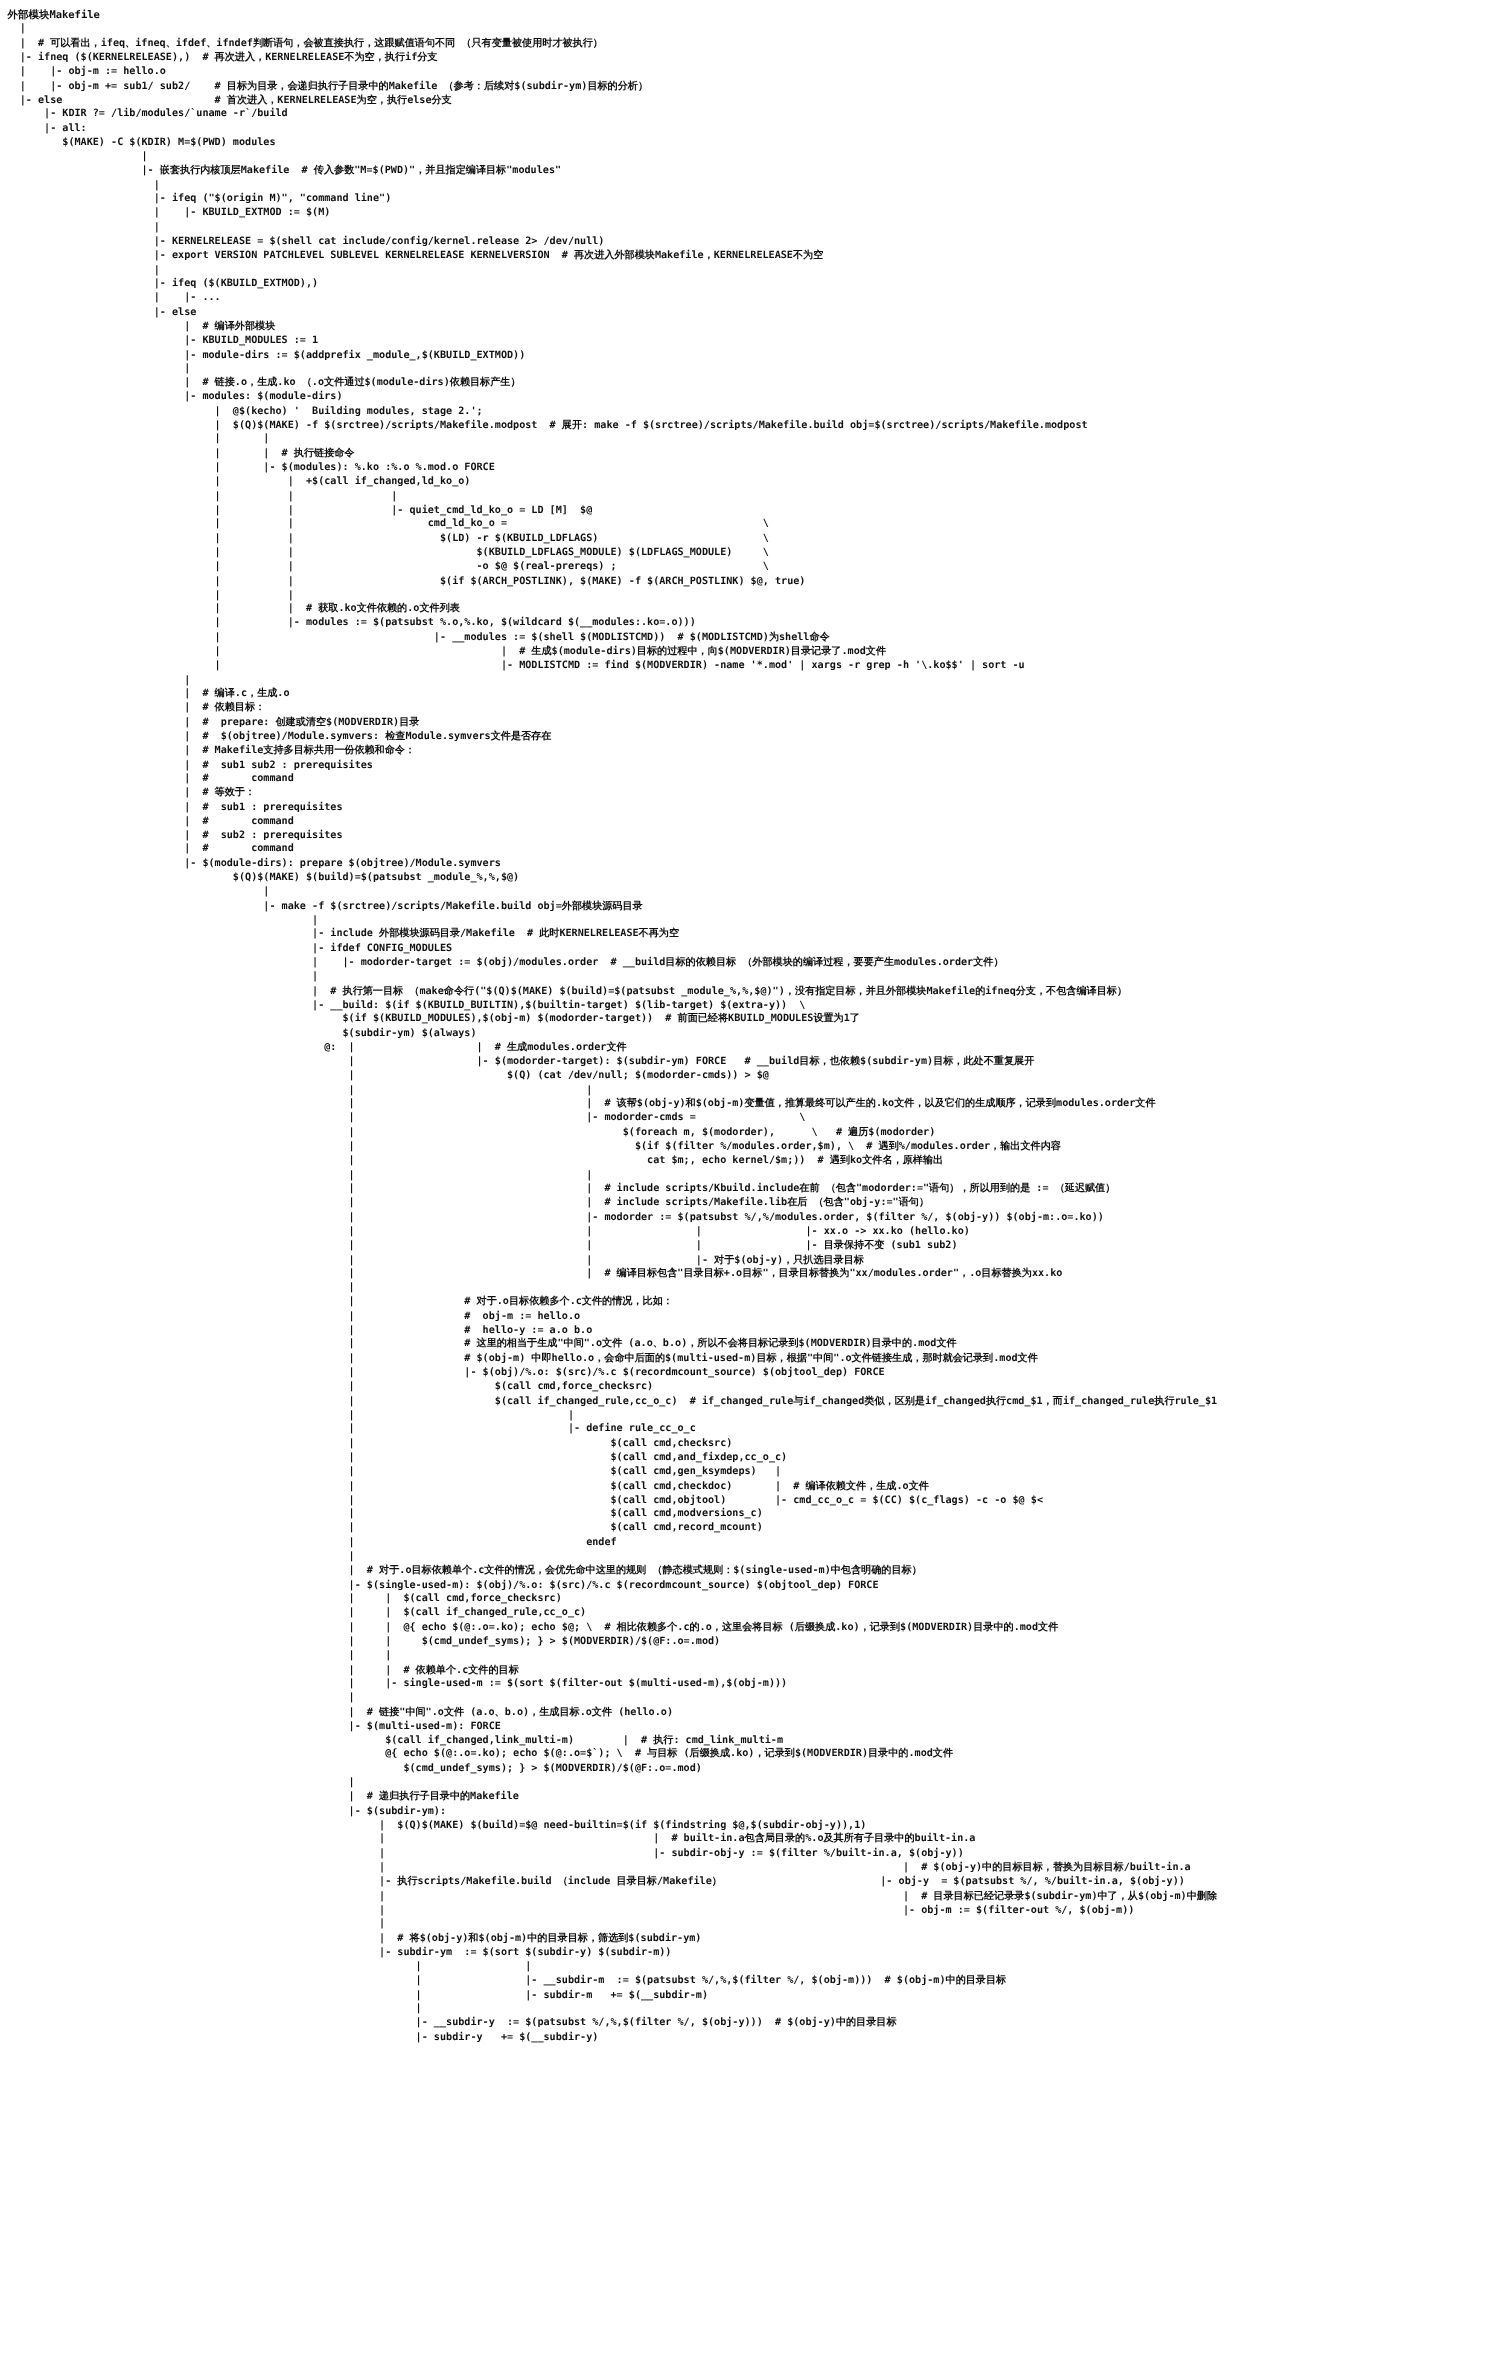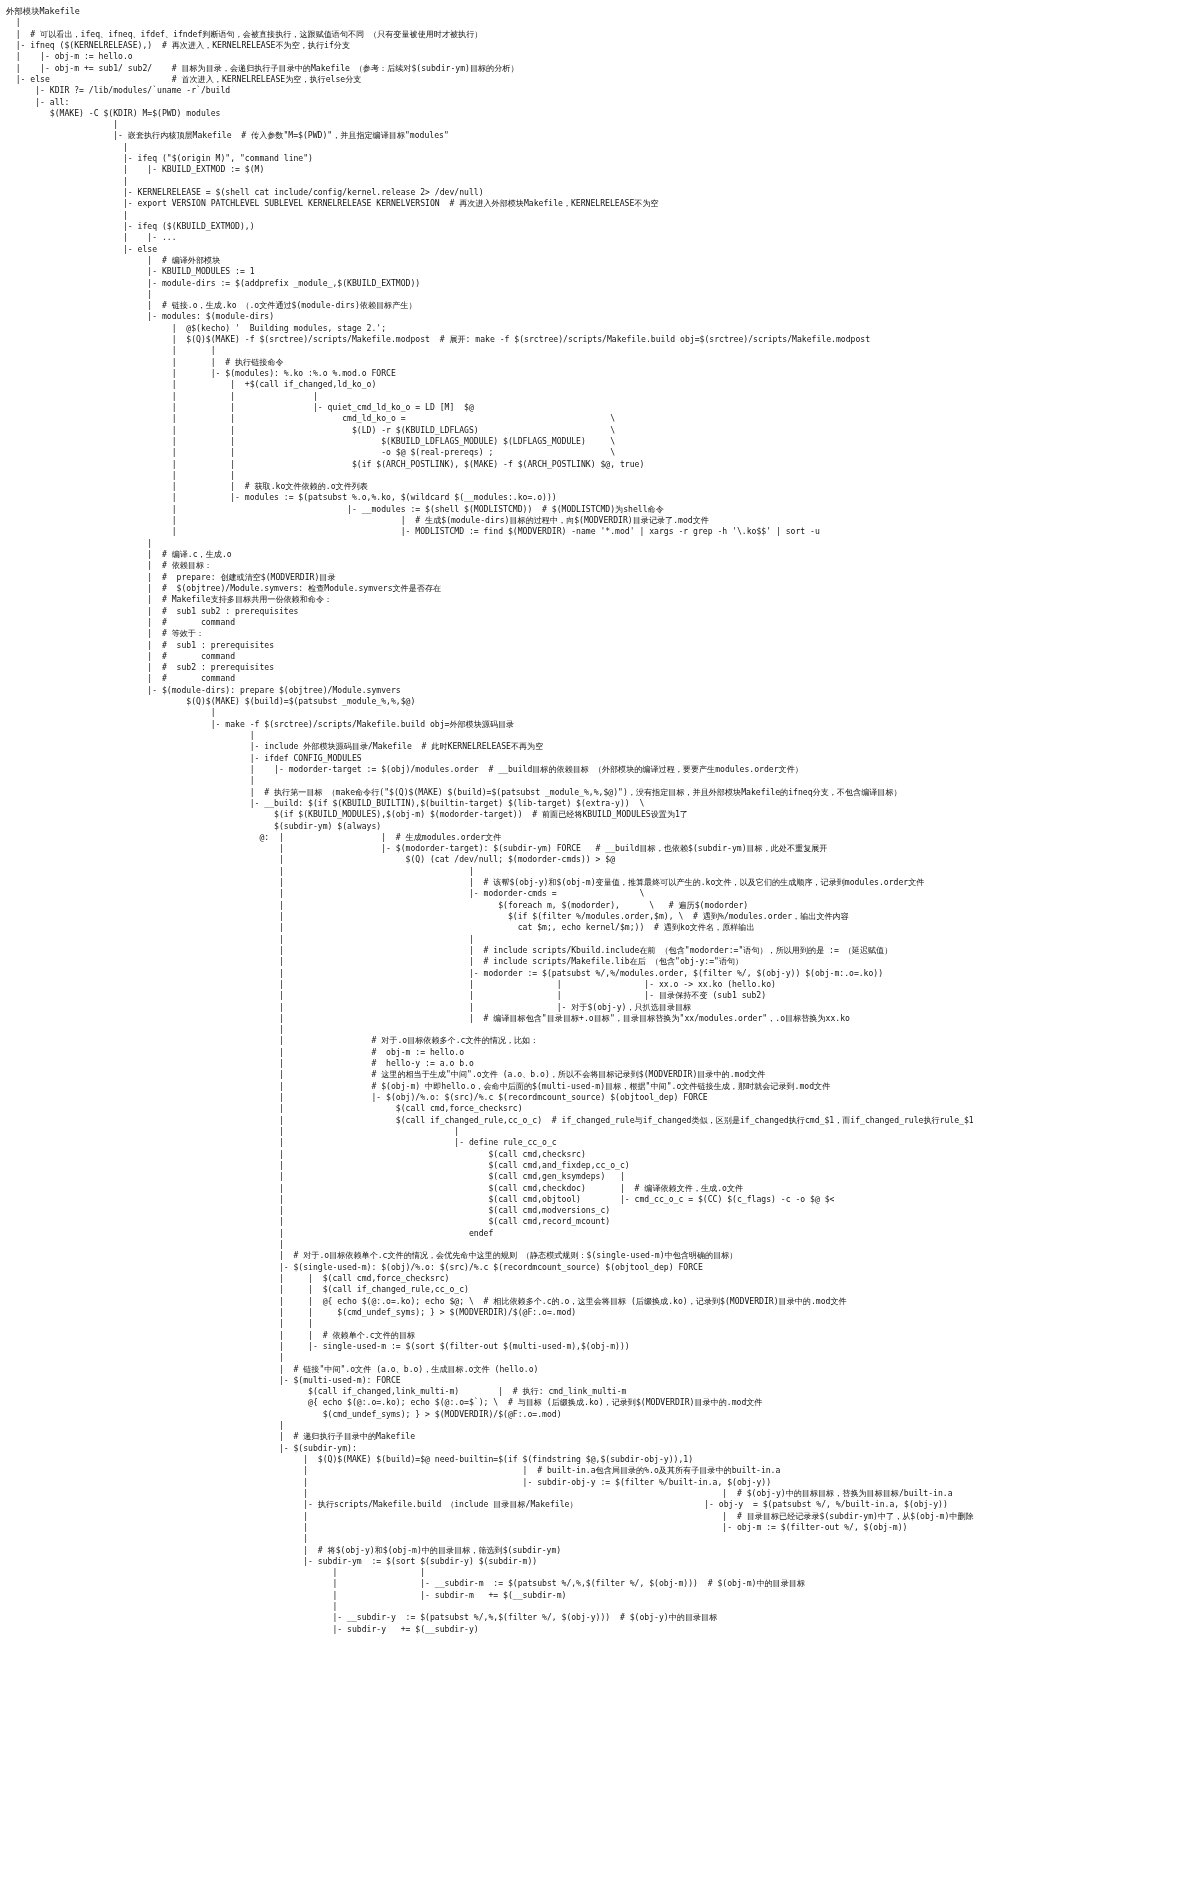--- a/index.html
+++ b/index.html
@@ -14,21 +14,21 @@
     font-family: "DejaVu Sans Mono", "Liberation Mono", monospace;
     color: #111111;
     -webkit-font-smoothing: none;
   }
   #tree {
     padding: 6px 0 0 6px;
     font-size: 8.1px;
     line-height: 11.32px;
     white-space: pre;
     letter-spacing: 0px;
-    font-weight: 400;
+    font-weight: 700;
   }
   #tree .ln {
     white-space: pre;
     display: block;
     min-height: 11.32px;
   }
   #tree .title {
     font-size: 8.4px;
   }
 </style>

